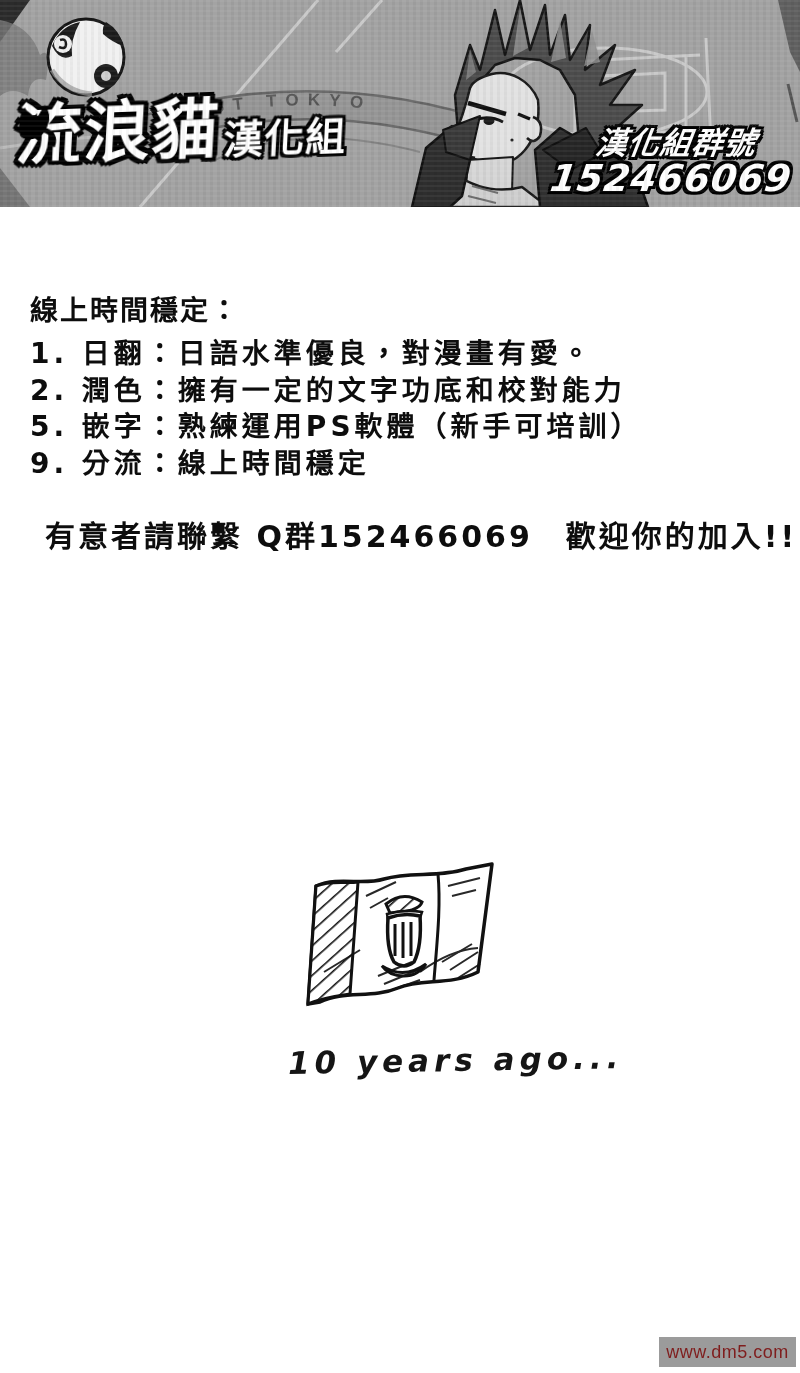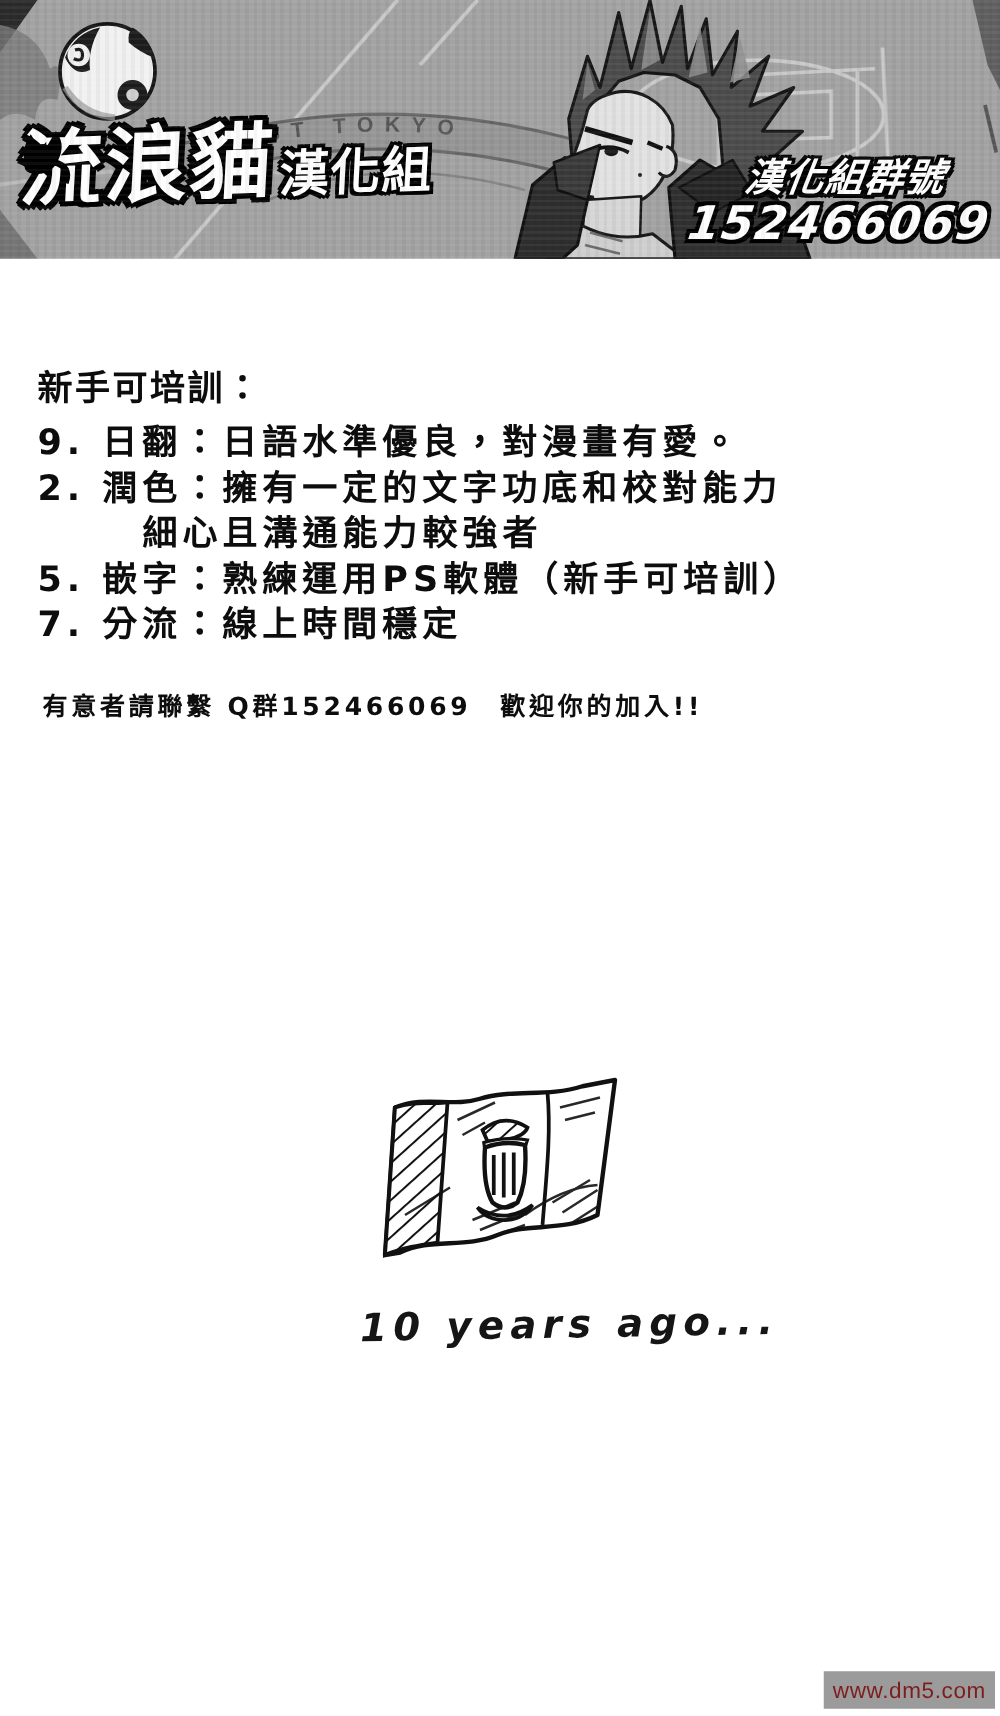--- a/index.html
+++ b/index.html
@@ -29,21 +29,21 @@
                  -3px 3px 0 #000,0 3px 0 #000,3px 3px 0 #000;}
   .qq-number{font-size:37px;letter-spacing:1px;line-height:1.05;
      text-shadow:-3px -3px 0 #000,0 -3px 0 #000,3px -3px 0 #000,-3px 0 0 #000,3px 0 0 #000,
                  -3px 3px 0 #000,0 3px 0 #000,3px 3px 0 #000;}
 
   
   .recruit{position:absolute;left:30px;top:288px;width:760px;font-weight:bold;color:#0d0d0d;}
   .recruit .heading{font-size:28px;letter-spacing:2px;margin:0 0 8px 0;}
   .recruit p.line{font-size:28px;letter-spacing:4px;margin:0;line-height:36.6px;white-space:nowrap;}
   .recruit p.indent{padding-left:84px;}
-  .recruit p.contact{font-size:20px;letter-spacing:3px;margin:30px 0 0 4px;white-space:nowrap;}
+  .recruit p.contact{font-size:30px;letter-spacing:3px;margin:30px 0 0 15px;white-space:nowrap;}
 
   
   .flag{position:absolute;left:300px;top:852px;width:210px;height:165px;margin:0;}
 
   
   .caption{position:absolute;left:288px;top:1042px;font-size:31px;font-weight:bold;font-style:italic;
            letter-spacing:5px;color:#151515;transform:rotate(-1deg);white-space:nowrap;}
 
   
   .watermark{position:absolute;left:659px;top:1337px;width:137px;height:30px;background:#9b9b9b;
@@ -140,26 +140,25 @@
       <span class="logo-suffix">漢化組</span>
     </div>
 
     <div class="qq">
       <div class="qq-label">漢化組群號</div>
       <div class="qq-number">152466069</div>
     </div>
   </header>
 
   <section class="recruit">
-    <h2 class="heading">新手可培訓：</h2>
-    <p class="line">9. 日翻：日語水準優良，對漫畫有愛。</p>
+    <h2 class="heading">線上時間穩定：</h2>
+    <p class="line">1. 日翻：日語水準優良，對漫畫有愛。</p>
     <p class="line">2. 潤色：擁有一定的文字功底和校對能力</p>
-    <p class="line indent">細心且溝通能力較強者</p>
     <p class="line">5. 嵌字：熟練運用PS軟體（新手可培訓）</p>
-    <p class="line">7. 分流：線上時間穩定</p>
+    <p class="line">9. 分流：線上時間穩定</p>
     <p class="contact">有意者請聯繫 Q群152466069　歡迎你的加入!!</p>
   </section>
 
   <figure class="flag">
     <svg width="210" height="165" viewBox="0 0 210 165">
       <defs>
         <pattern id="hatch" patternUnits="userSpaceOnUse" width="11" height="11" patternTransform="rotate(48)">
           <rect width="11" height="11" fill="#fff"></rect>
           <line x1="0" y1="0" x2="0" y2="11" stroke="#111" stroke-width="3.2"></line>
         </pattern>

